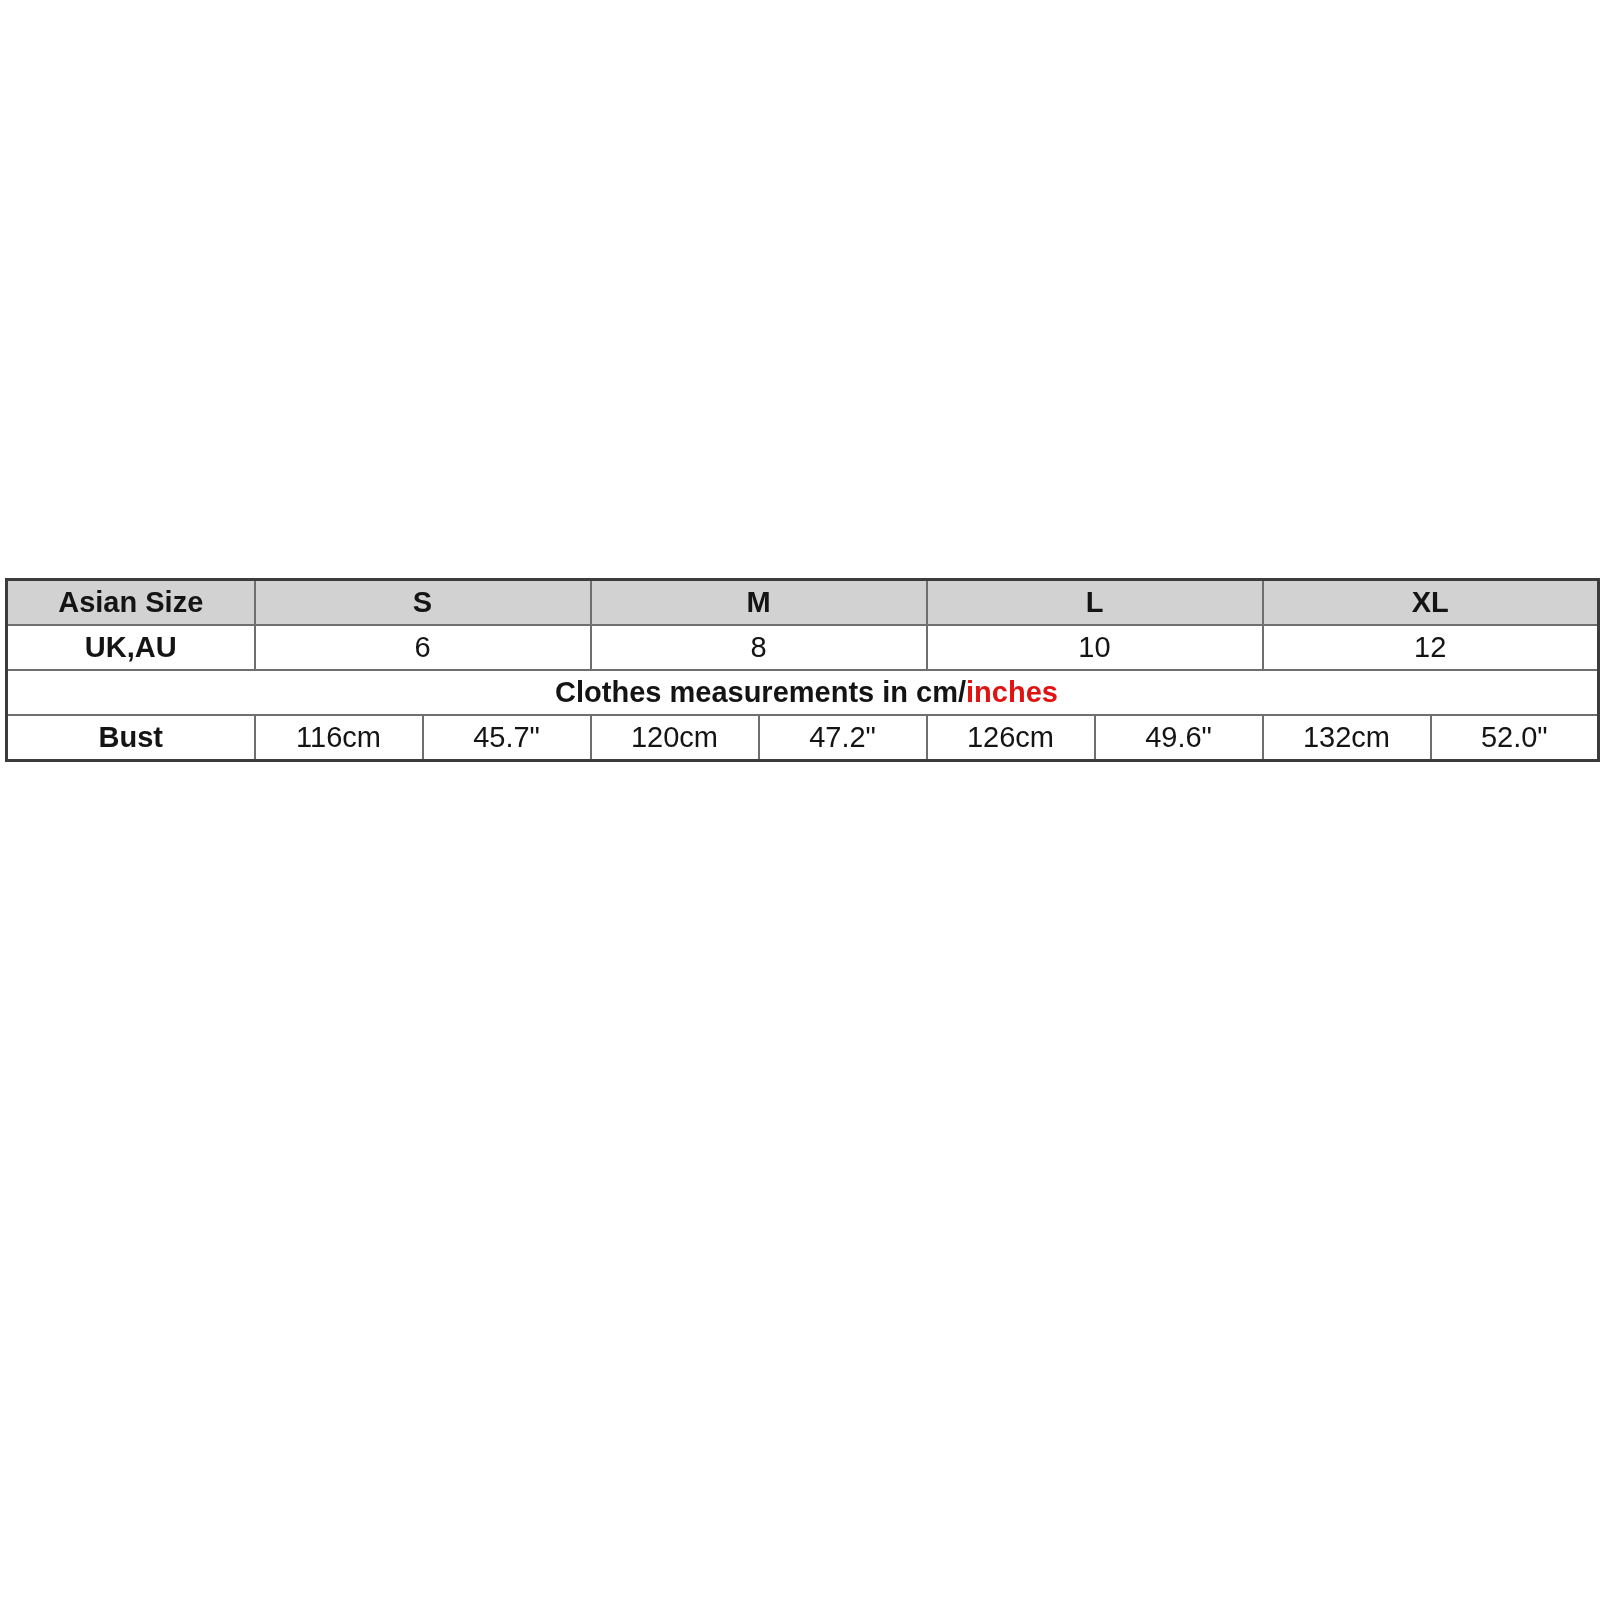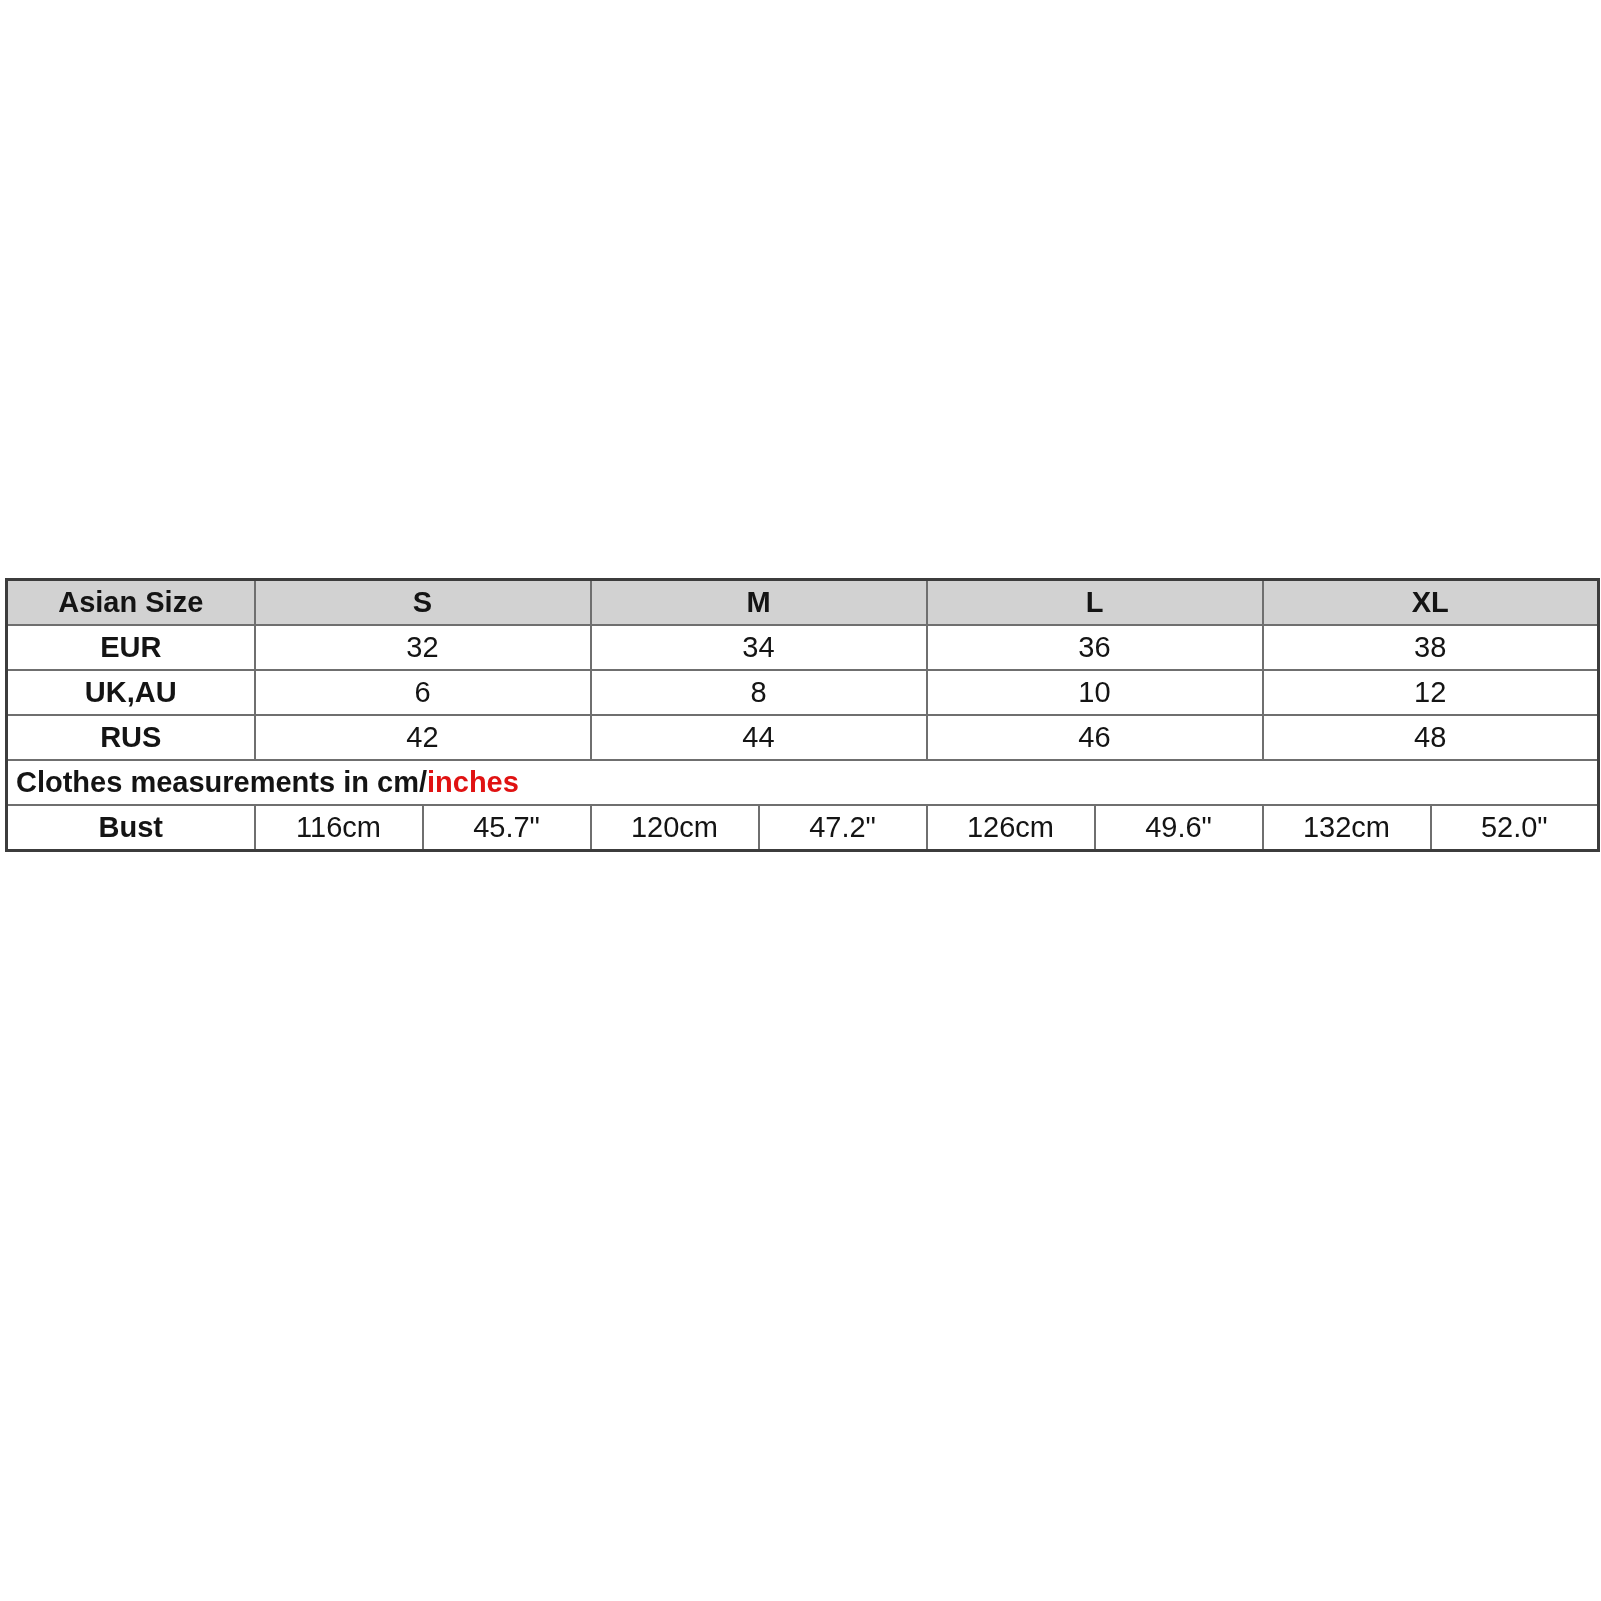--- a/index.html
+++ b/index.html
@@ -30,21 +30,21 @@
   table.size-table tr.hdr-row td {
     background: #d2d2d2;
     font-weight: bold;
   }
   td.label-cell {
     text-align: left;
     font-weight: bold;
     padding-left: 8px;
   }
   tr.section-row td {
-    text-align: left;
+    text-align: center;
     font-weight: bold;
     padding-left: 8px;
   }
   .red-text { color: #e01212; }
   td.inch-cell { color: #e01212; }
 </style>
 </head>
 <body>
 
 <div class="canvas">
@@ -63,44 +63,30 @@
     <tbody>
 
       <tr class="hdr-row">
         <td class="label-cell">Asian Size</td>
         <td colspan="2">S</td>
         <td colspan="2">M</td>
         <td colspan="2">L</td>
         <td colspan="2">XL</td>
       </tr>
 
-      <tr>
-        <td class="label-cell">EUR</td>
-        <td colspan="2">32</td>
-        <td colspan="2">34</td>
-        <td colspan="2">36</td>
-        <td colspan="2">38</td>
-      </tr>
 
 
       <tr>
         <td class="label-cell">UK,AU</td>
         <td colspan="2">6</td>
         <td colspan="2">8</td>
         <td colspan="2">10</td>
         <td colspan="2">12</td>
       </tr>
 
-      <tr>
-        <td class="label-cell">RUS</td>
-        <td colspan="2">42</td>
-        <td colspan="2">44</td>
-        <td colspan="2">46</td>
-        <td colspan="2">48</td>
-      </tr>
 
       <tr class="section-row">
         <td colspan="9">
           <span>Clothes measurements in cm/</span><span class="red-text">inches</span>
         </td>
       </tr>
 
 
       <tr>
         <td class="label-cell">Bust</td>

